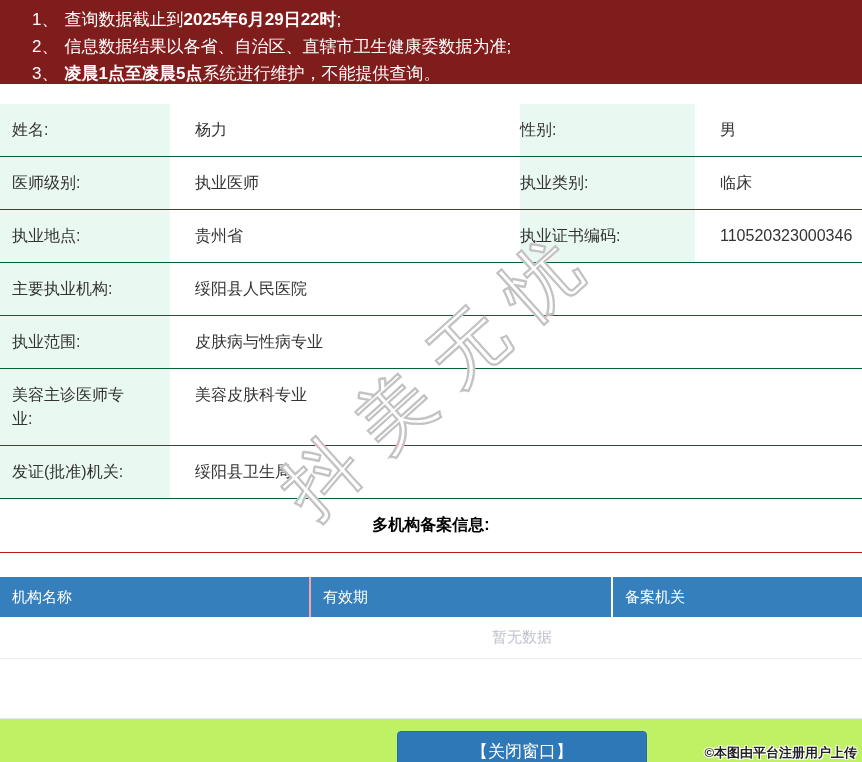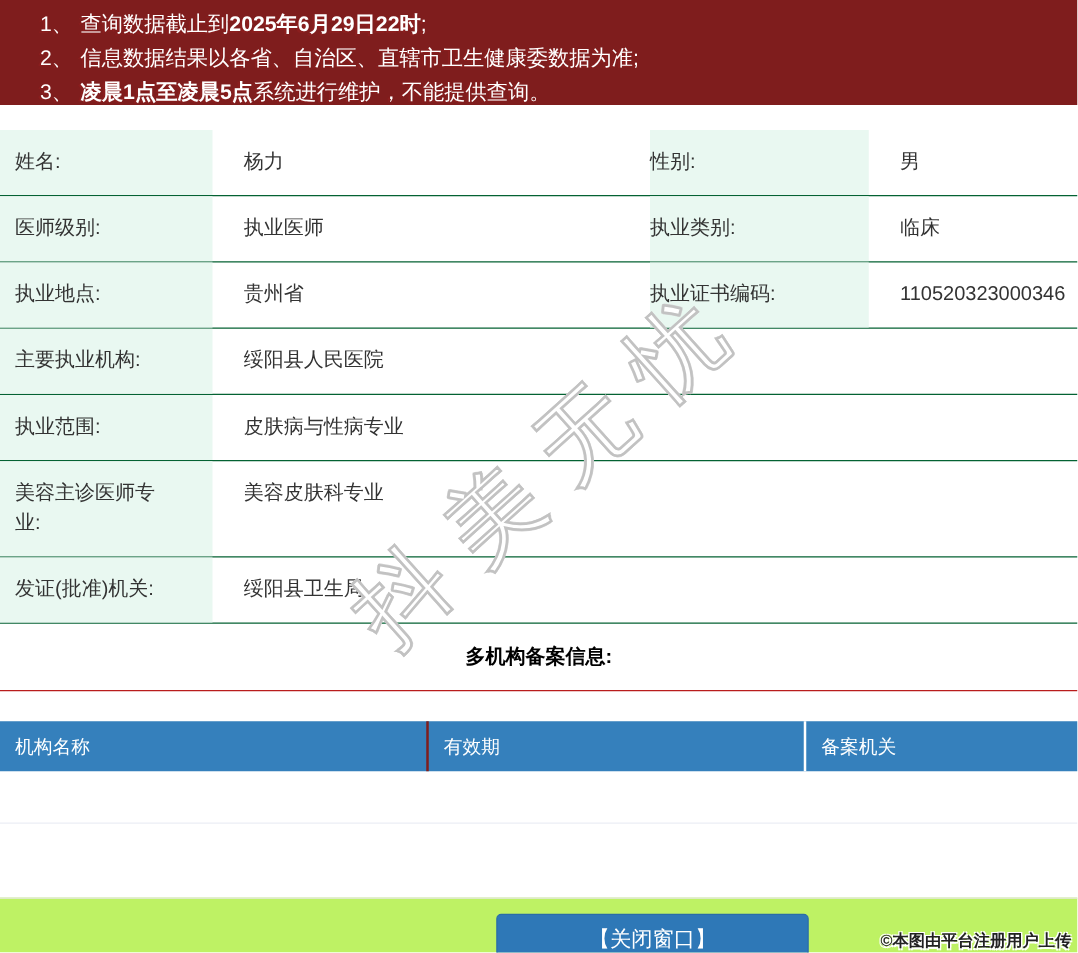--- a/index.html
+++ b/index.html
@@ -22,21 +22,21 @@
   .lbl2 { width:175px; background:#e9f8f1; padding-right:30px; }
   .val2 { flex:1; padding-left:25px; }
   .valw { flex:1; padding-left:25px; }
 
   
   .section-title { height:54px; border-bottom:1px solid #b91c1c; display:flex;
     align-items:center; justify-content:center; font-size:16px; font-weight:bold; color:#000; }
   .gap { height:24px; }
   .rheader { display:flex; height:40px; background:#3580bc; }
   .hcell { color:#fff; font-size:15px; display:flex; align-items:center; padding-left:12px; }
-  .hc1 { width:343px; border-right:2px solid #7f1d1d; }
+  .hc1 { width:311px; border-right:2px solid #fca5a5; }
   .hc2 { width:302px; border-right:2px solid #fff; }
   .hc3 { flex:1; }
   .rempty { display:flex; height:42px; border-bottom:1px solid #ebeef5; }
   .re-spacer { width:371px; }
   .re-text { width:302px; display:flex; align-items:center; justify-content:center;
     color:#bfc3cb; font-size:15px; }
 
   
   .footer { position:absolute; left:0; top:718px; width:862px; height:44px;
     border-top:1px solid #e7e7e7; background:#bef264; }
@@ -102,20 +102,21 @@
 
 <div class="section-title">多机构备案信息:</div>
 <div class="gap"></div>
 <div class="rheader">
   <div class="hcell hc1">机构名称</div>
   <div class="hcell hc2">有效期</div>
   <div class="hcell hc3">备案机关</div>
 </div>
 <div class="rempty">
   <div class="re-spacer"></div>
+  <div class="re-text">暂无数据</div>
 </div>
 
 <div class="footer">
   <button class="close-btn">【关闭窗口】</button>
   <div class="copyright">©本图由平台注册用户上传</div>
 </div>
 
 <div class="watermark">抖美无忧</div>
 
 </body></html>

